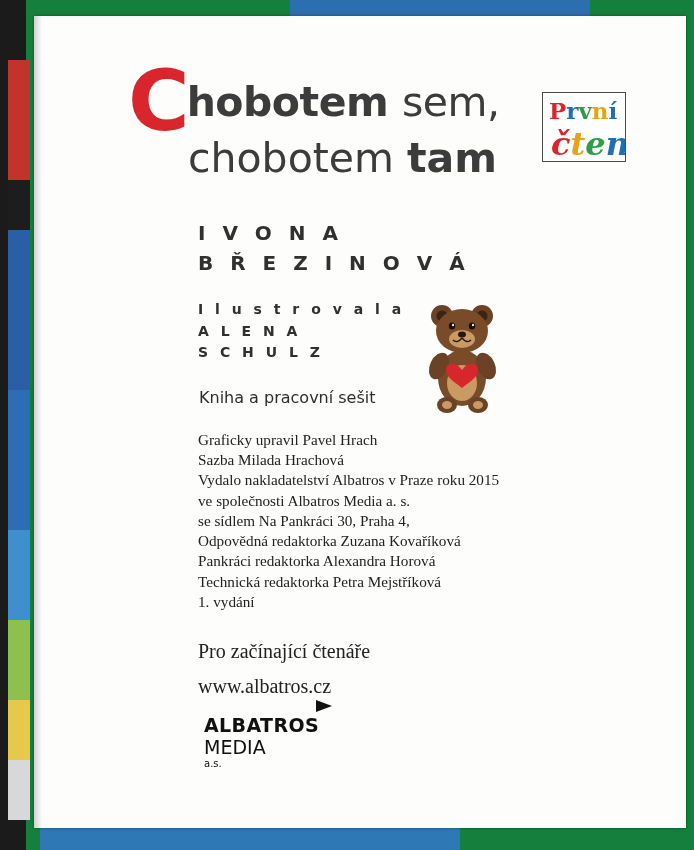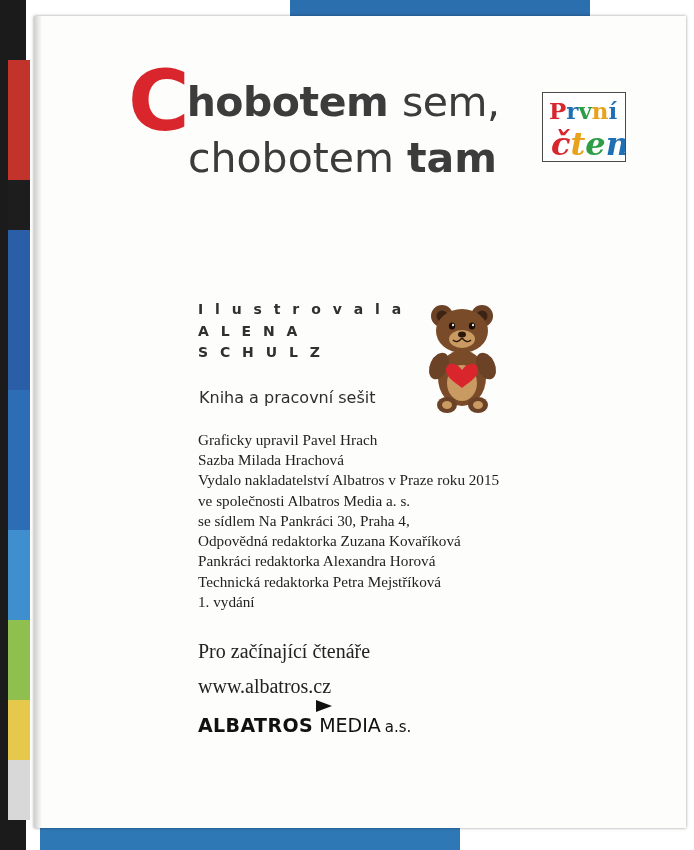--- a/index.html
+++ b/index.html
@@ -11,21 +11,21 @@
     width: 694px;
     height: 850px;
     overflow: hidden;
     font-family: "Liberation Serif", serif;
   }
 
   #page {
     position: relative;
     width: 694px;
     height: 850px;
-    background: #ffffff;
+    background: #15803d;
   }
 
   
   .scan-left-cover {
     position: absolute;
     left: 0px;
     top: 0px;
     width: 26px;
     height: 850px;
     background: #1b1b1b;
@@ -230,37 +230,38 @@
   .para-begin { top: 624px; }
   .para-web { top: 659px; }
 
   
   .pub-logo {
     position: absolute;
     left: 164px;
     top: 698px;
     display: flex;
     align-items: baseline;
+    flex-direction: column;
   }
   .pub-albatros {
     font-family: "DejaVu Sans", sans-serif;
     font-weight: bold;
     font-size: 19px;
     letter-spacing: 0.4px;
     color: #111;
   }
   .pub-media {
     font-family: "DejaVu Sans", sans-serif;
     font-size: 19px;
     color: #111;
     margin-left: 6px;
   }
   .pub-as {
     font-family: "DejaVu Sans", sans-serif;
-    font-size: 15px;
+    font-size: 10px;
     color: #111;
     margin-left: 4px;
   }
   .pub-flag {
     position: absolute;
     left: 118px;
     top: -14px;
     width: 0;
     height: 0;
     border-left: 16px solid #111;
@@ -294,20 +295,24 @@
     <div class="title-wrap">
       <div class="title-line1"><span class="big-c">C</span><span>hobotem</span> <span class="title-sem">sem,</span></div>
       <div class="title-line2"><span>chobotem</span> <span class="bold">tam</span></div>
     </div>
 
     <div class="badge">
       <div class="badge-l1"><span class="k1">P</span><span class="k2">r</span><span class="k3">v</span><span class="k4">n</span><span class="k5">í</span></div>
       <div class="badge-l2"><span class="c1">č</span><span class="c2">t</span><span class="c3">e</span><span class="c4">n</span><span class="c5">í</span></div>
     </div>
 
+    <div class="author">
+      <div>I V O N A</div>
+      <div>B Ř E Z I N O V Á</div>
+    </div>
 
     <div class="illus">
       <div>I l u s t r o v a l a</div>
       <div>A L E N A</div>
       <div>S C H U L Z</div>
     </div>
 
     <div class="bear">
       <svg width="104" height="120" viewBox="0 0 104 120" xmlns="http://www.w3.org/2000/svg">
 

